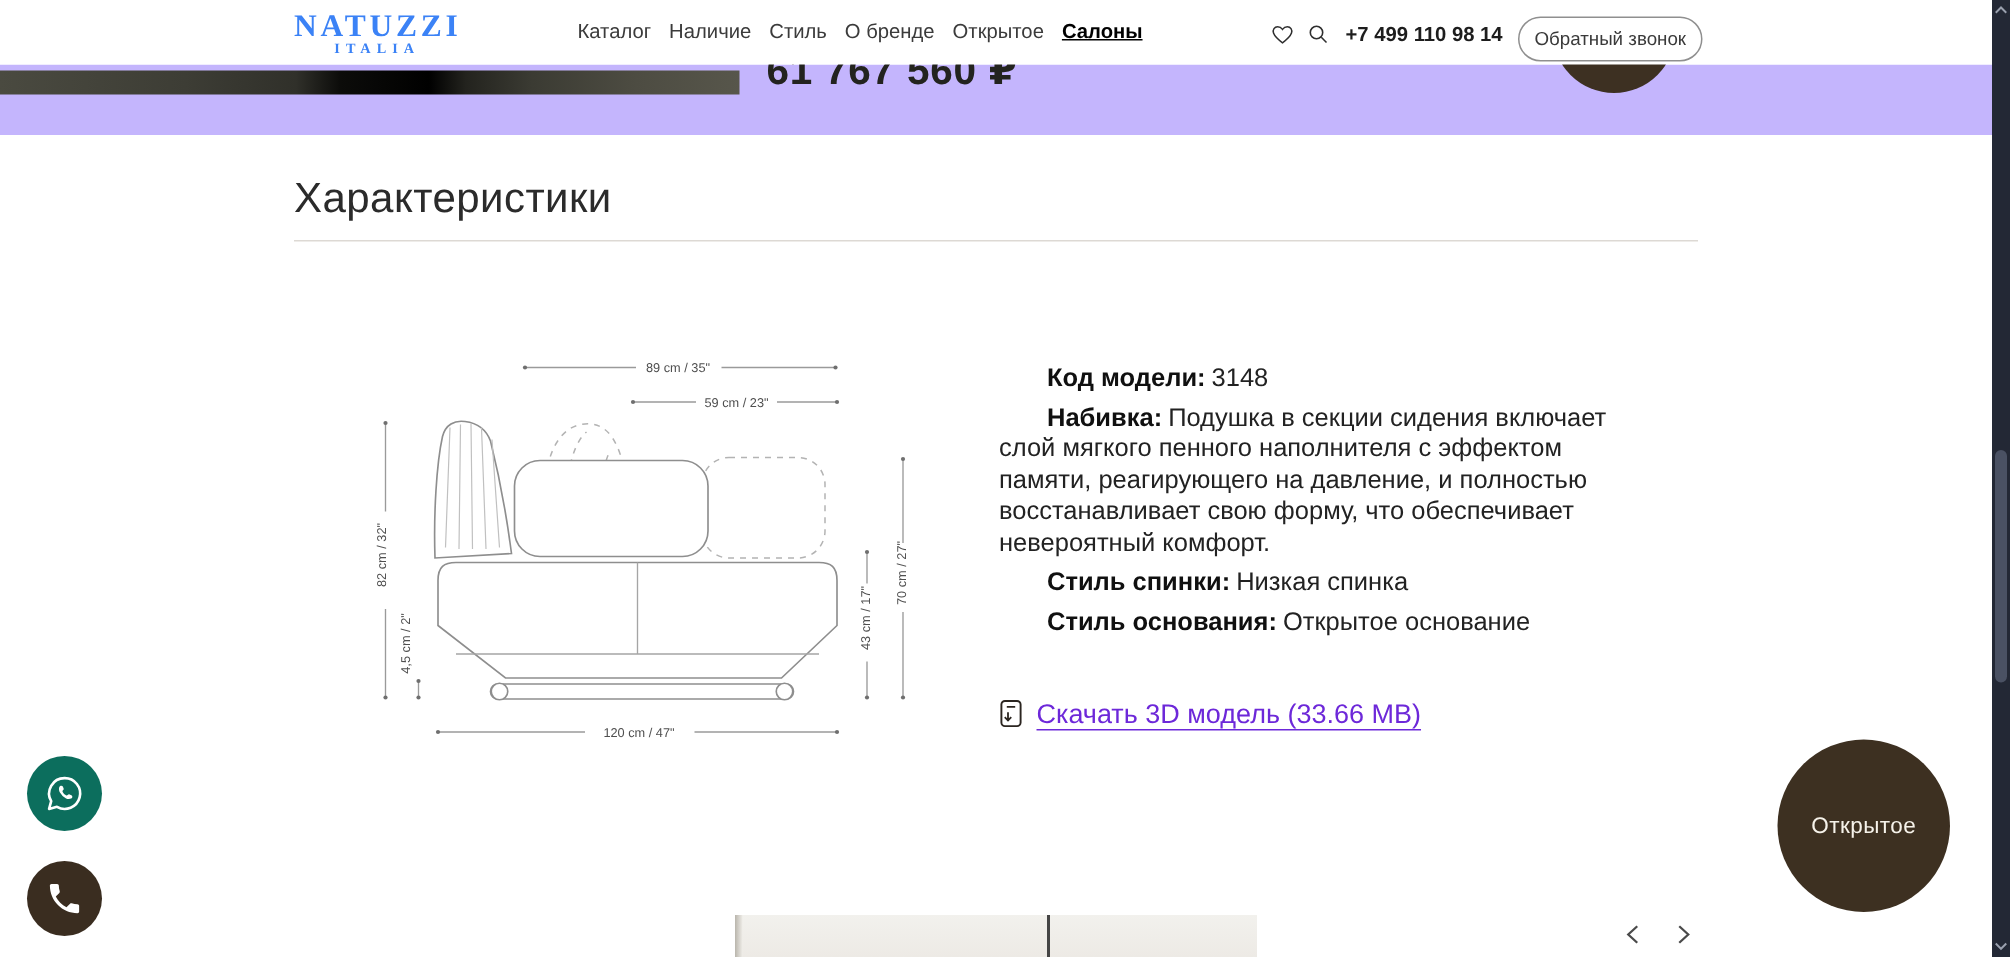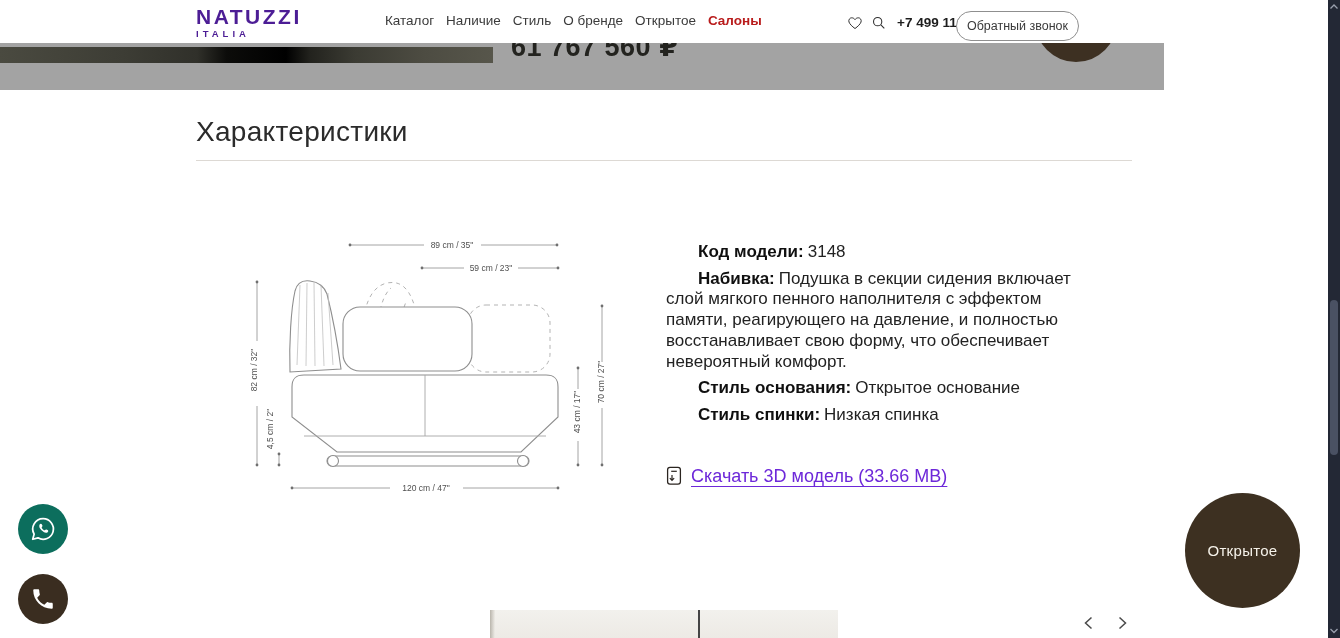--- a/index.html
+++ b/index.html
@@ -4,34 +4,34 @@
 <style>
   * { margin:0; padding:0; box-sizing:border-box; }
   html,body { background:#888; }
   #viewport {
     position:relative; width:1340px; height:638px; overflow:hidden;
     background:#ffffff; font-family:"Liberation Sans","DejaVu Sans",sans-serif;
     margin:0 auto;
   }
   
   .header { position:absolute; left:0; top:0; width:1328px; height:43px; background:#fff; z-index:30; }
-  .logo { position:absolute; left:196px; top:6px; width:84px; text-align:left; cursor:pointer; color:#4c1d95; }
+  .logo { position:absolute; left:196px; top:6px; width:84px; text-align:right; cursor:pointer; color:#3b82f6;font-family:Liberation Serif, serif; }
   .logo-main { font-size:21px; font-weight:600; letter-spacing:2.5px; line-height:22px; }
   .logo-sub  { font-size:9.5px; font-weight:600; letter-spacing:4px; line-height:11px; }
   .nav { position:absolute; left:385px; top:0; height:40px; display:flex; align-items:center; gap:12px;
          font-size:13.5px; color:#3b3b3b; white-space:nowrap; }
   .nav span { cursor:pointer; }
-  .nav .active { font-weight:700; color:#b91c1c; }
+  .nav .active { font-weight:700; color:#000000;text-decoration:underline; }
   .hdr-icon { position:absolute; top:15px; width:16px; height:16px; cursor:pointer; }
   .phone { position:absolute; left:897px; top:15px; font-size:13.5px; font-weight:700; color:#1d1d1d; cursor:pointer; }
-  .pill { position:absolute; left:956px; top:11px; width:123px; height:30px; border:1px solid #8f8f8f;
+  .pill { position:absolute; left:1012px; top:11px; width:123px; height:30px; border:1px solid #8f8f8f;
           border-radius:16px; background:#fff; font-size:12.5px; color:#3a3a3a;
           display:flex; align-items:center; justify-content:center; cursor:pointer; }
   
-  .band { position:absolute; left:0; top:43px; width:1164px; height:47px; background:#a3a3a3; z-index:5; }
+  .band { position:absolute; left:0; top:43px; width:1340px; height:47px; background:#c4b5fd; z-index:5; }
   .photo-strip { position:absolute; left:0; top:4px; width:493px; height:16px;
      background:linear-gradient(90deg,#4a4a40 0%,#3d3d35 25%,#30302a 40%,#0c0c0a 46%,#000 58%,#23231e 63%,#3b3b33 72%,#4d4c42 86%,#57564b 100%); }
   .price { position:absolute; left:511px; top:-9px; font-size:27px; font-weight:600; color:#23231f;
            letter-spacing:0.5px; line-height:27px; white-space:nowrap; }
   .arc-circle { position:absolute; left:1035px; top:-63px; width:82px; height:82px; border-radius:50%; background:#3d3022; }
   
   .section-title { position:absolute; left:196px; top:116px; font-size:28px; font-weight:500;
                    color:#2b2b2b; letter-spacing:0.3px; }
   .rule { position:absolute; left:196px; top:160px; width:936px; height:1px; background:#ddd9d4; }
   
@@ -155,24 +155,24 @@
   </svg>
 
   <div class="details">
     <div class="row">
       <span class="b">Код модели:</span><span>3148</span>
     </div>
     <div class="row">
       <span class="b">Набивка:</span><span>Подушка в секции сидения включает слой мягкого пенного наполнителя с эффектом памяти, реагирующего на давление, и полностью восстанавливает свою форму, что обеспечивает невероятный комфорт.</span>
     </div>
     <div class="row">
+      <span class="b">Стиль спинки:</span><span>Низкая спинка</span>
+    </div>
+    <div class="row">
       <span class="b">Стиль основания:</span><span>Открытое основание</span>
-    </div>
-    <div class="row">
-      <span class="b">Стиль спинки:</span><span>Низкая спинка</span>
     </div>
   </div>
 
   <div class="dl-row">
     <svg width="16" height="21" viewBox="0 0 20 26">
       <rect x="2" y="1.5" width="16" height="21" rx="3" fill="none" stroke="#2b2520" stroke-width="1.6"></rect>
       <path d="M7.5 11 L7.5 17.5 M4.8 15 L7.5 17.8 L10.2 15" fill="none" stroke="#2b2520" stroke-width="1.5"></path>
       <path d="M6.5 6.5 L13.5 6.5" stroke="#2b2520" stroke-width="1.5"></path>
     </svg>
     <span class="dl-link">Скачать 3D модель (33.66 MB)</span>

